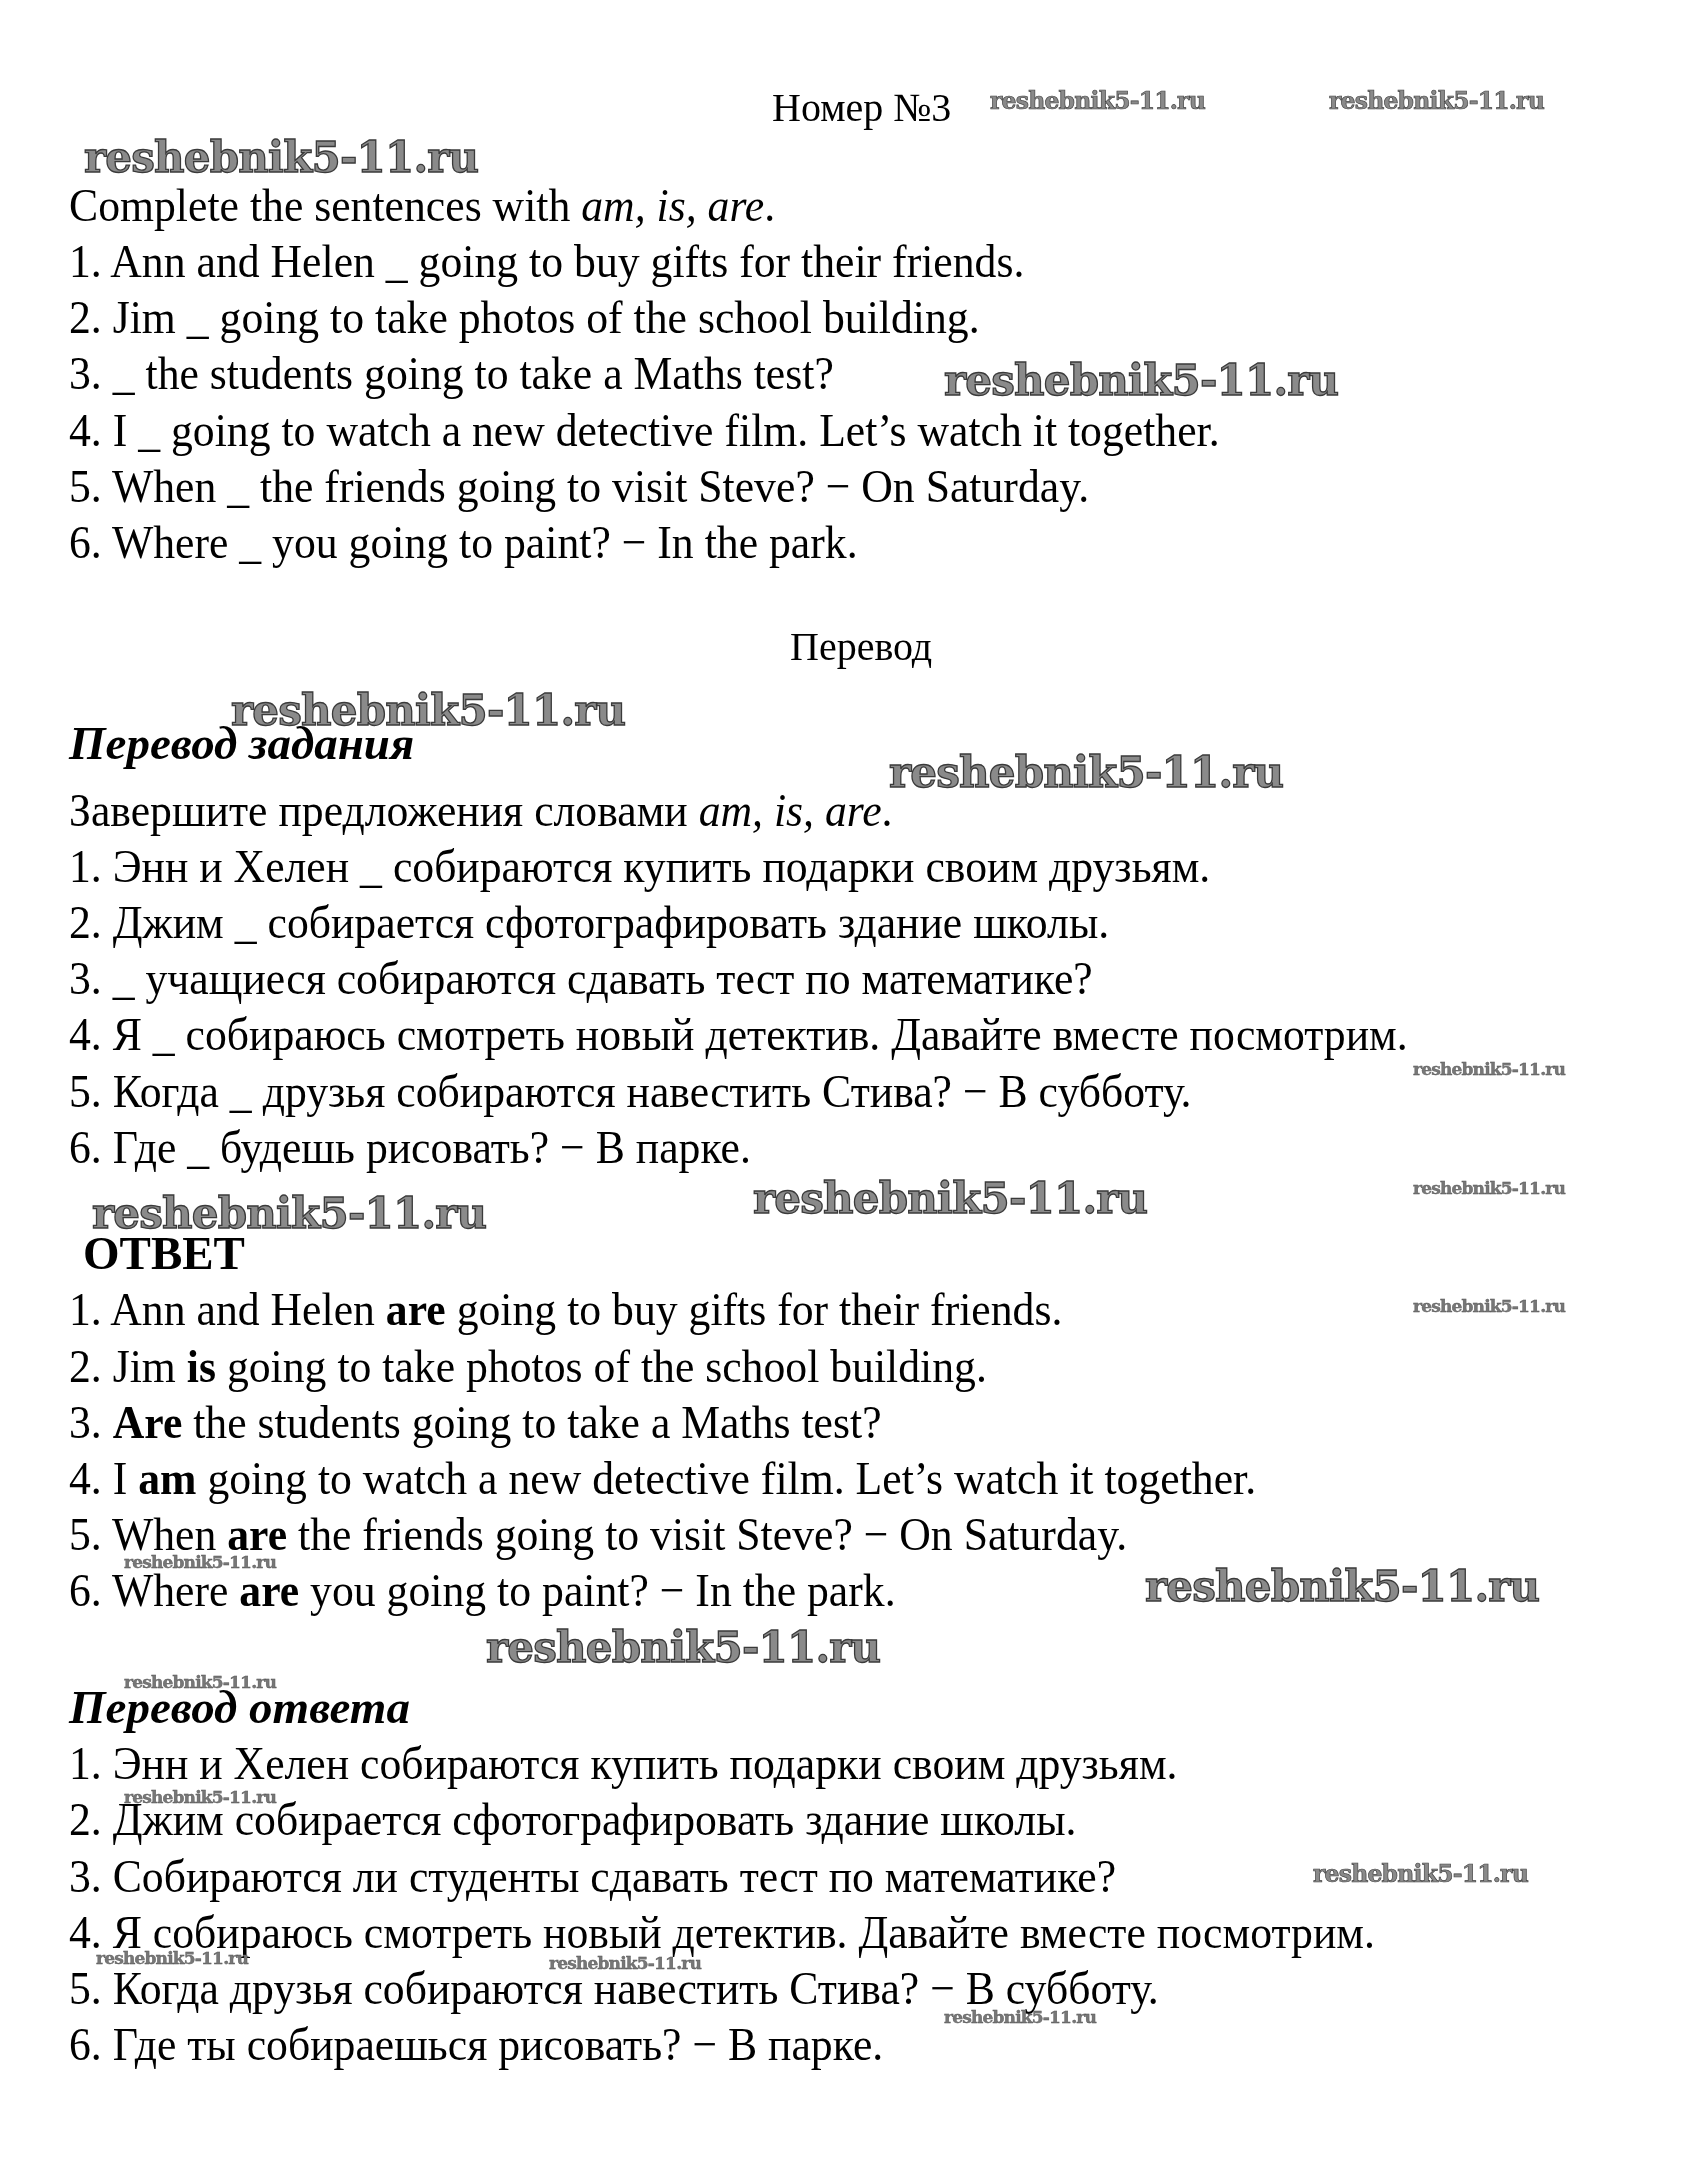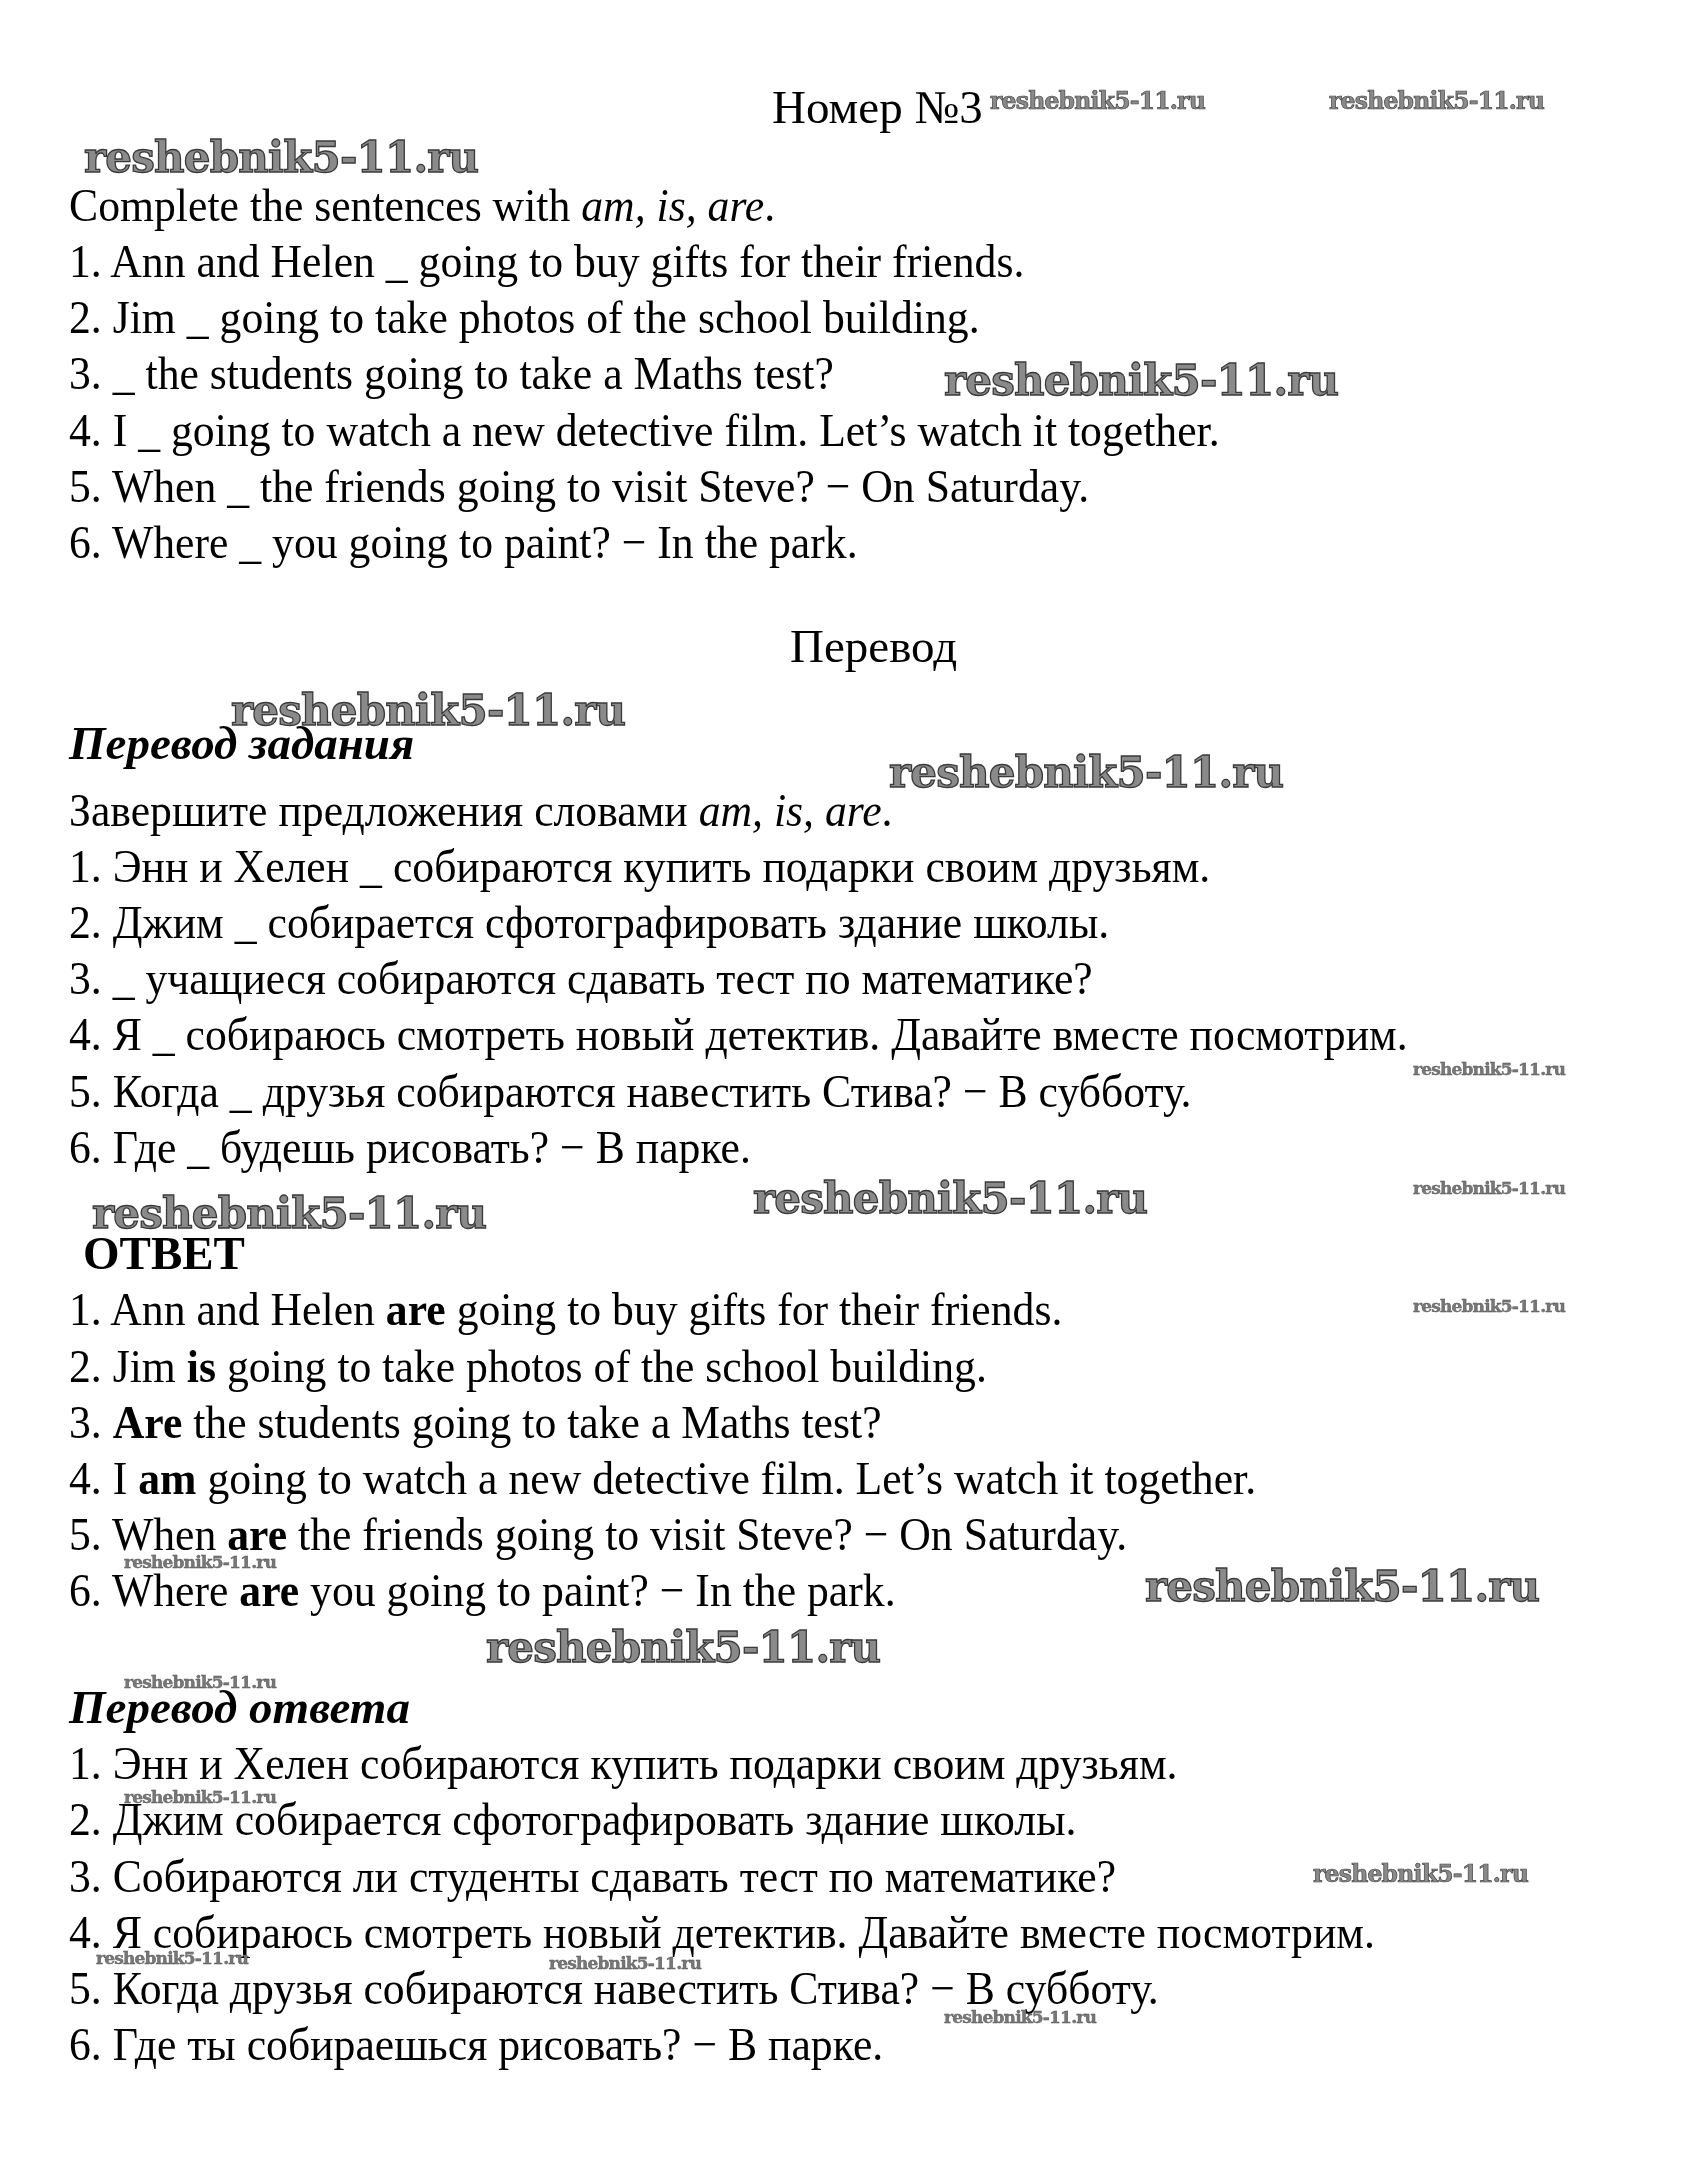--- a/index.html
+++ b/index.html
@@ -6,21 +6,21 @@
   body {
     width: 1686px; height: 2183px; position: relative; overflow: hidden;
     font-family: "Liberation Serif", "DejaVu Serif", serif;
     color: #000;
   }
   .line {
     position: absolute; left: 69px;
     font-size: 47px; line-height: 55px; white-space: nowrap;
     transform: scaleX(0.93); transform-origin: left center;
   }
-  .title { position: absolute; font-size: 47px; line-height: 55px; white-space: nowrap; }
+  .title { position: absolute; font-size: 40px; line-height: 55px; white-space: nowrap; }
   .sec-italic { position: absolute; left: 69px; font-size: 47px; font-weight: bold; font-style: italic; line-height: 55px; }
   .sec-bold { position: absolute; left: 69px; font-size: 47px; font-weight: bold; line-height: 55px; }
   .it { font-style: italic; }
   .b { font-weight: bold; }
   .wm {
     position: absolute; white-space: nowrap;
     font-family: "DejaVu Serif", "Liberation Serif", serif;
     font-weight: bold; color: #8a8a8a;
     -webkit-text-stroke: 1.3px #3a3a3a;
     letter-spacing: -0.8px;

